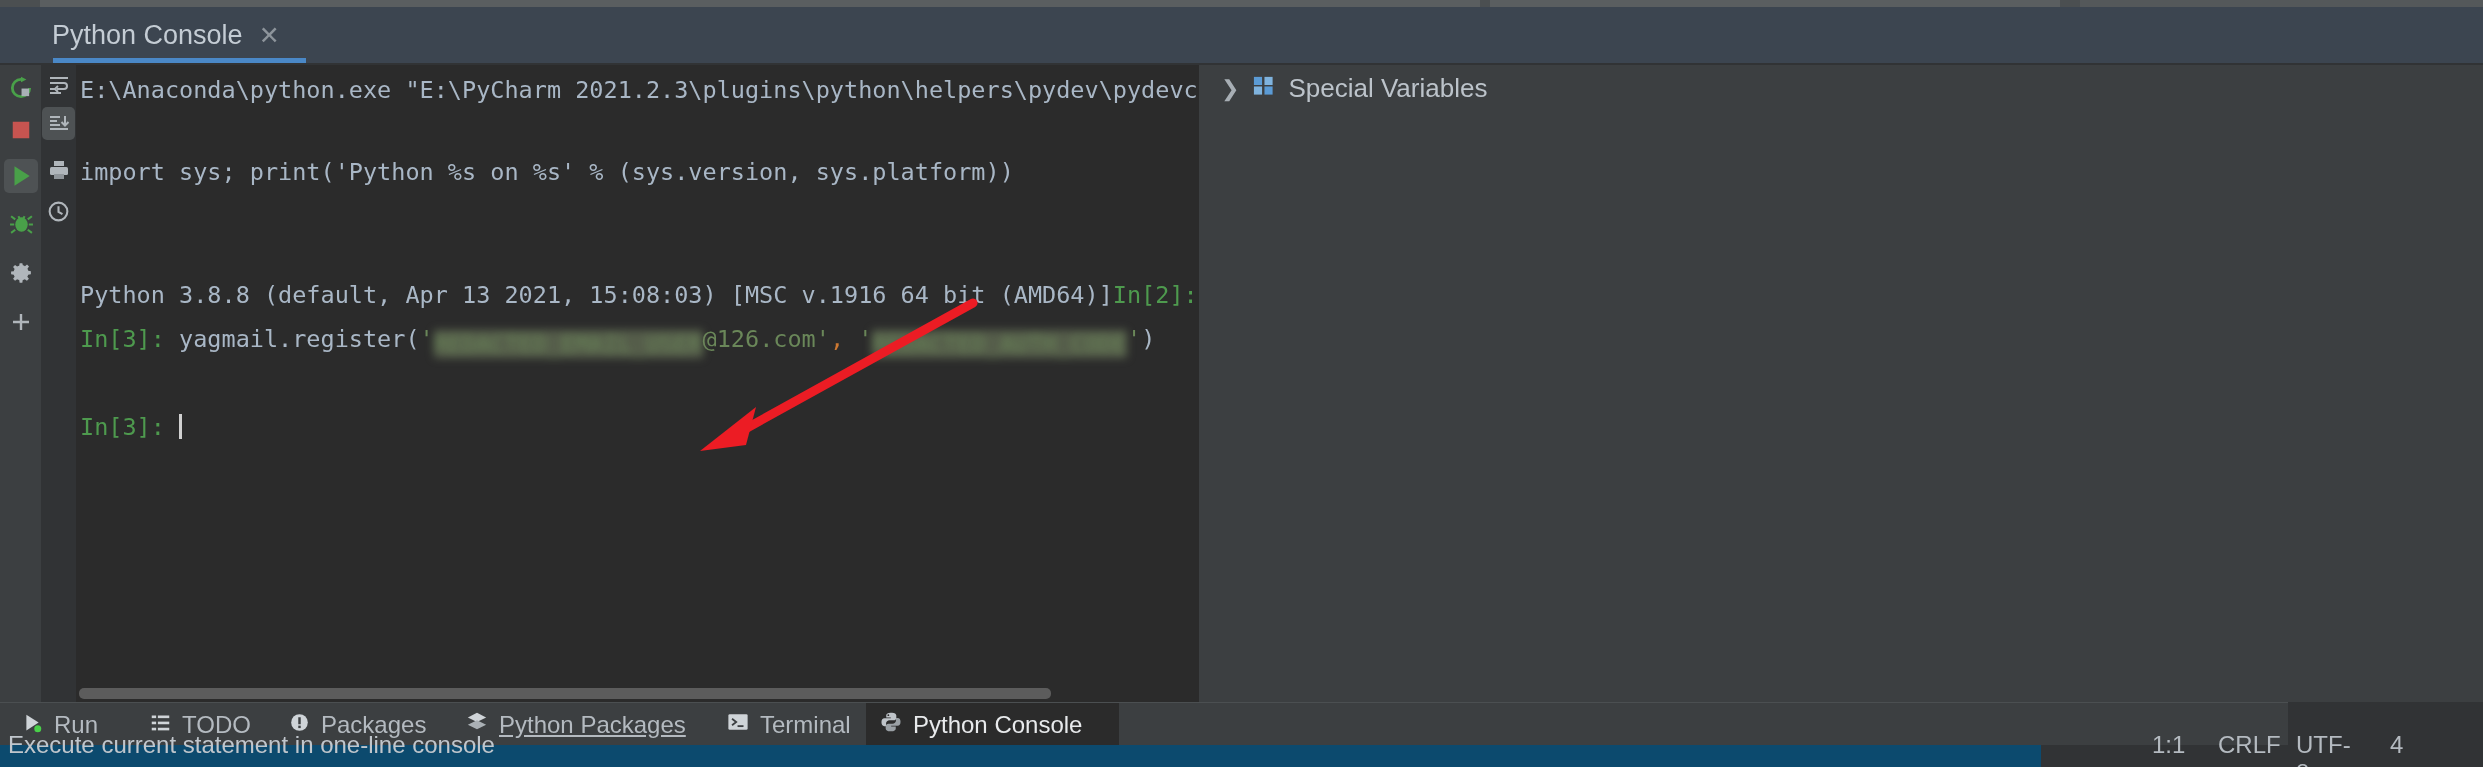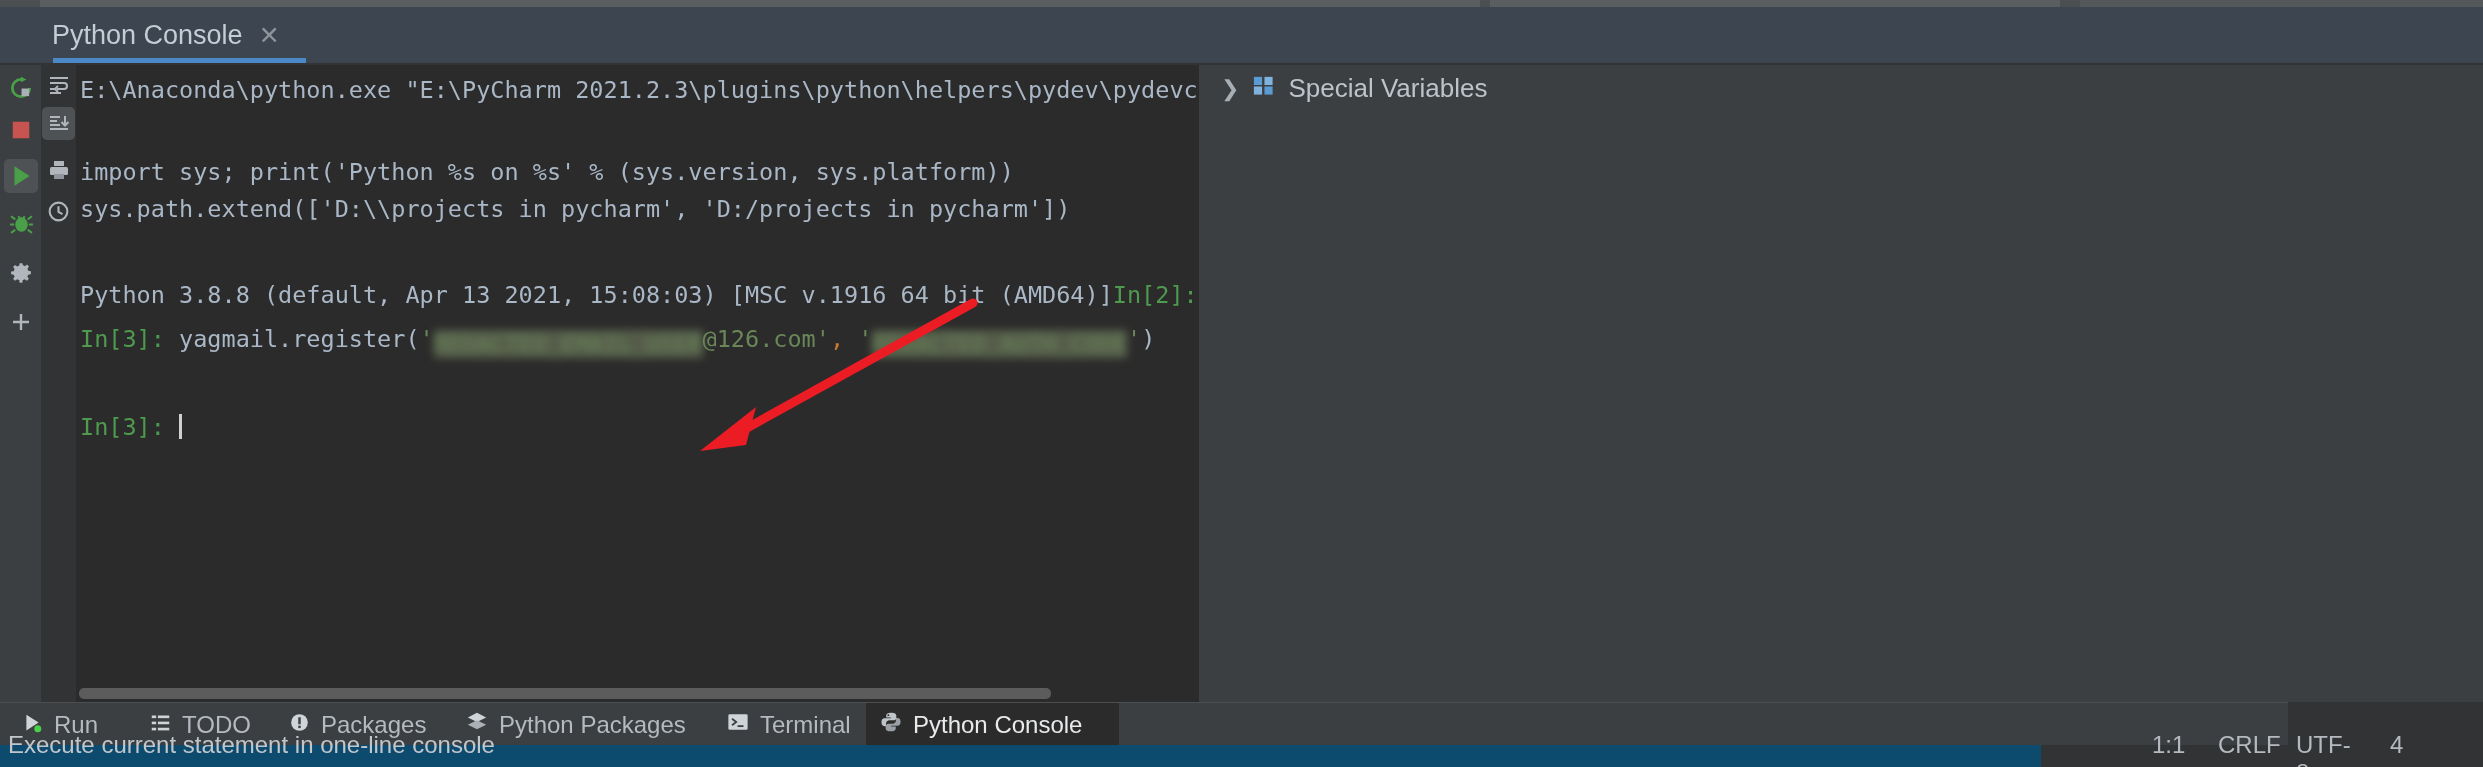--- a/index.html
+++ b/index.html
@@ -228,21 +228,20 @@
       <svg width="25" height="25" viewBox="0 0 24 24" aria-hidden="true">
         <circle cx="12" cy="12" r="8.5" fill="none" stroke="#b0b6bb" stroke-width="2"></circle>
         <path d="M12 7 L12 12.4 L15.8 14.6" stroke="#b0b6bb" stroke-width="2" fill="none"></path>
       </svg>
     </div>
   </div>
 
   <div class="console">
     <div class="cline" style="top:11px;"><span class="c-grey">E:\Anaconda\python.exe "E:\PyCharm 2021.2.3\plugins\python\helpers\pydev\pydevconsole.py" --mode=client --port=</span></div>
     <div class="cline" style="top:93px;text-align:center;"><span class="c-grey">import sys; print('Python %s on %s' % (sys.version, sys.platform))</span></div>
-    <div class="cline" style="top:130px;"><span class="c-grey">sys.path.extend(['D:\\projects in pycharm', 'D:/projects in pycharm'])</span></div>
     <div class="cline" style="top:216px;"><span class="c-grey">Python 3.8.8 (default, Apr 13 2021, 15:08:03) [MSC v.1916 64 bit (AMD64)]</span><span class="c-green">In[2]:</span><span class="c-grey"> </span></div>
     <div class="cline" style="top:260px;"><span class="c-green">In[3]:</span><span class="c-grey"> yagmail.register(</span><span class="c-str">'</span><span class="blur-box c-str" style="background: rgba(120, 135, 100, 0.55);">REDACTED_EMAIL_USER</span><span class="c-str">@126.com'</span><span class="c-orange">,</span><span class="c-str"> '</span><span class="blur-box c-str" style="background: rgba(120, 135, 100, 0.55);">REDACTED_AUTH_CODE</span><span class="c-str">'</span><span class="c-grey">)</span></div>
     <div class="cline" style="top:348px;"><span class="c-green">In[3]:</span><span class="c-grey"> </span><span class="caret"></span></div>
   </div>
 
   <div class="hscroll"></div>
 
   <div class="splitter"></div>
 
   <div class="right-panel">
@@ -295,21 +294,21 @@
       <span>
         <svg width="21" height="21" viewBox="0 0 24 24" aria-hidden="true">
           <circle cx="12" cy="12" r="9.5" fill="#cfd4d8"></circle>
           <rect x="10.6" y="6" width="2.8" height="8" fill="#3c3f41"></rect>
           <rect x="10.6" y="15.6" width="2.8" height="2.8" fill="#3c3f41"></rect>
         </svg>
       </span>
       <span>Packages</span>
     </div>
 
-    <div class="bb-item" style="left:452px;">
+    <div class="bb-item" style="left:452px;text-decoration:underline;">
       <span>
         <svg width="22" height="22" viewBox="0 0 24 24" aria-hidden="true">
           <path d="M12 2 L22 7 L12 12 L2 7 Z" fill="#cfd4d8"></path>
           <path d="M12 10 L22 15 L12 20 L2 15 Z" fill="#aab0b5"></path>
         </svg>
       </span>
       <span>Python Packages</span>
     </div>
 
     <div class="bb-item" style="left:713px;">

